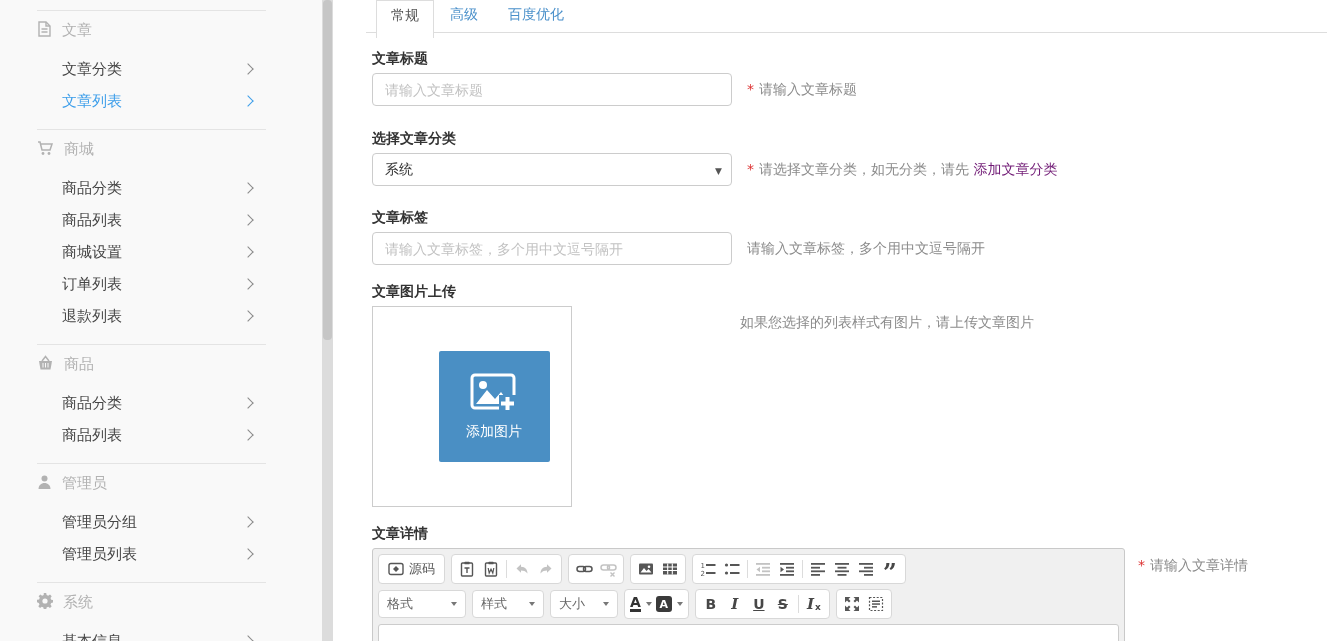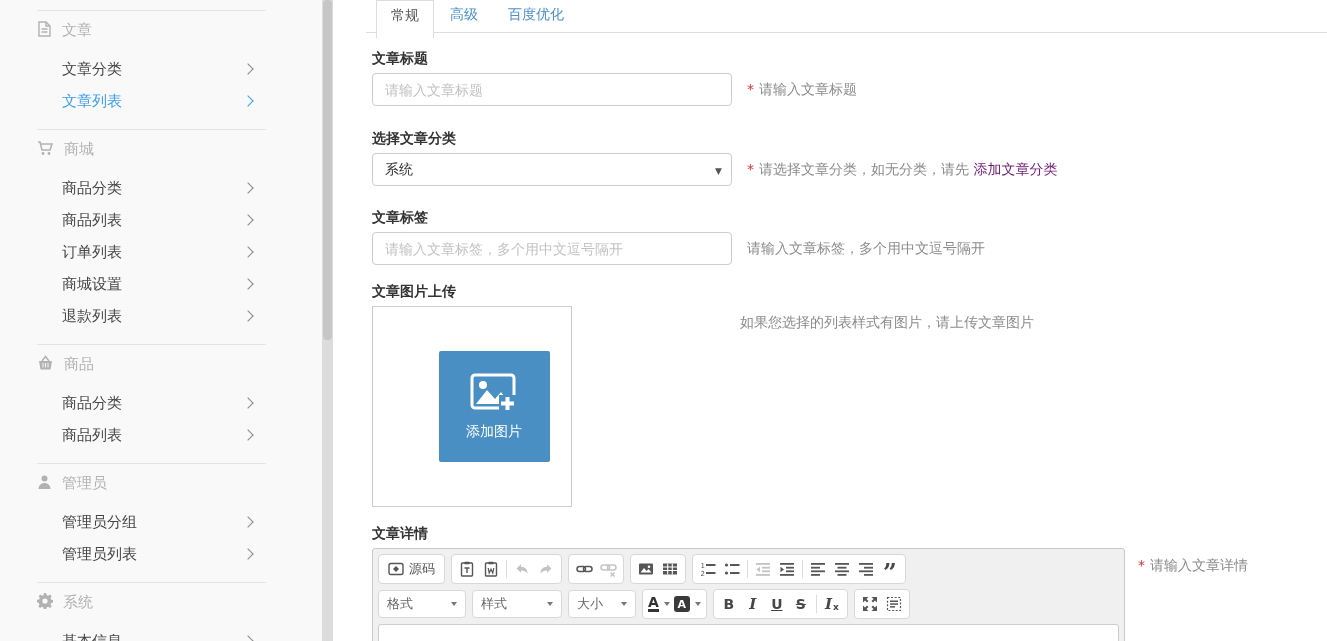--- a/index.html
+++ b/index.html
@@ -96,25 +96,25 @@
     </div>
     <div class="s-item">
       <span>商品分类</span>
       <span class="chev"></span>
     </div>
     <div class="s-item">
       <span>商品列表</span>
       <span class="chev"></span>
     </div>
     <div class="s-item">
+      <span>商城设置</span>
+      <span class="chev"></span>
+    </div>
+    <div class="s-item">
       <span>订单列表</span>
-      <span class="chev"></span>
-    </div>
-    <div class="s-item">
-      <span>商城设置</span>
       <span class="chev"></span>
     </div>
     <div class="s-item">
       <span>退款列表</span>
       <span class="chev"></span>
     </div>
   </div>
 
   <div class="s-section">
     <div class="s-head">
@@ -368,21 +368,21 @@
                 <span class="quote">”</span>
               </span>
           </div>
         </div>
 
         <div class="tb-row">
           <div class="dd" style="width:88px">
               <span>格式</span>
               <span class="caret"></span>
             </div>
-          <div class="dd" style="width:90px">
+          <div class="dd" style="width:72px">
               <span>样式</span>
               <span class="caret"></span>
             </div>
           <div class="dd" style="width:68px">
               <span>大小</span>
               <span class="caret"></span>
             </div>
 
           <div class="tb-group">
             <span class="tb">

